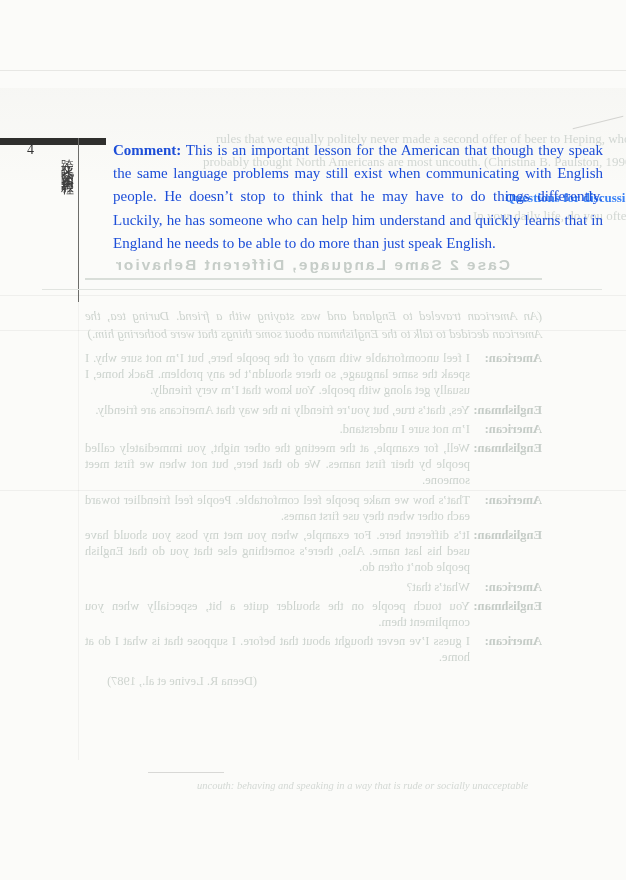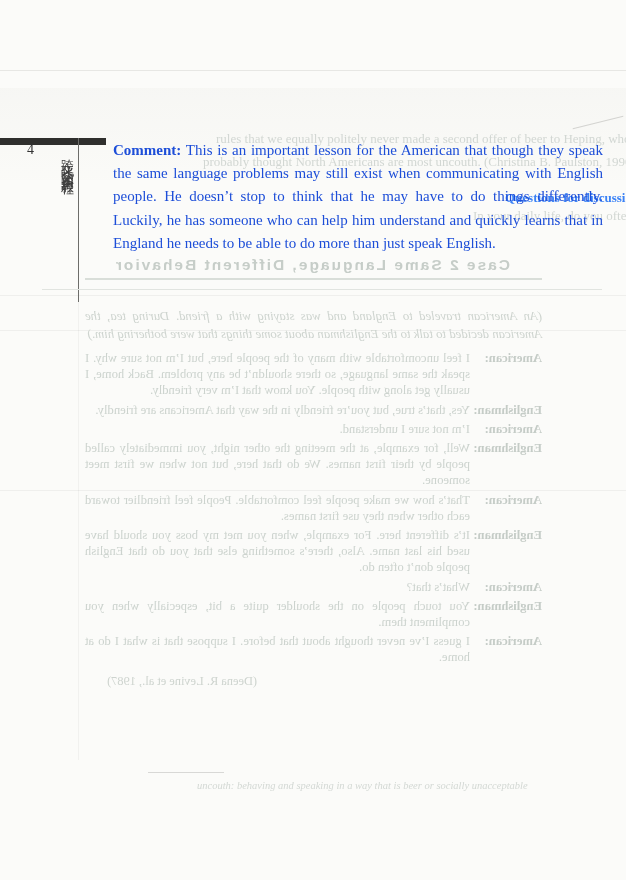--- a/index.html
+++ b/index.html
@@ -61,21 +61,21 @@
   <div class="hline l2"></div>
   <div class="hline l3"></div>
   <div class="hline l4"></div>
   <div class="shortline"></div>
   <div class="scratch"></div>
 
   <div class="g-frag f1">rules that we equally politely never made a second offer of beer to Heping, who</div>
   <div class="g-frag f2">probably thought North Americans are most uncouth. (Christina B. Paulston, 1990)</div>
   <div class="g-frag f3">Questions for discussion</div>
   <div class="g-frag f4">In your daily life, do you often accept first offers?</div>
-  <div class="g-footnote">uncouth: behaving and speaking in a way that is beer or socially unacceptable</div>
+  <div class="g-footnote">uncouth: behaving and speaking in a way that is rude or socially unacceptable</div>
 
   <div class="ghost-p3">
     <div class="g-heading">Case 2  Same Language, Different Behavior</div>
     <div class="g-rule1"></div>
     <div class="g-rule2"></div>
     <div class="g-intro">(An American traveled to England and was staying with a friend. During tea, the American decided to talk to the Englishman about some things that were bothering him.)</div>
     <div class="g-dialogue">
       <div class="g-turn">
         <span class="g-speaker">American:</span>
         <span class="g-speech">I feel uncomfortable with many of the people here, but I’m not sure why. I speak the same language, so there shouldn’t be any problem. Back home, I usually get along with people. You know that I’m very friendly.</span>

